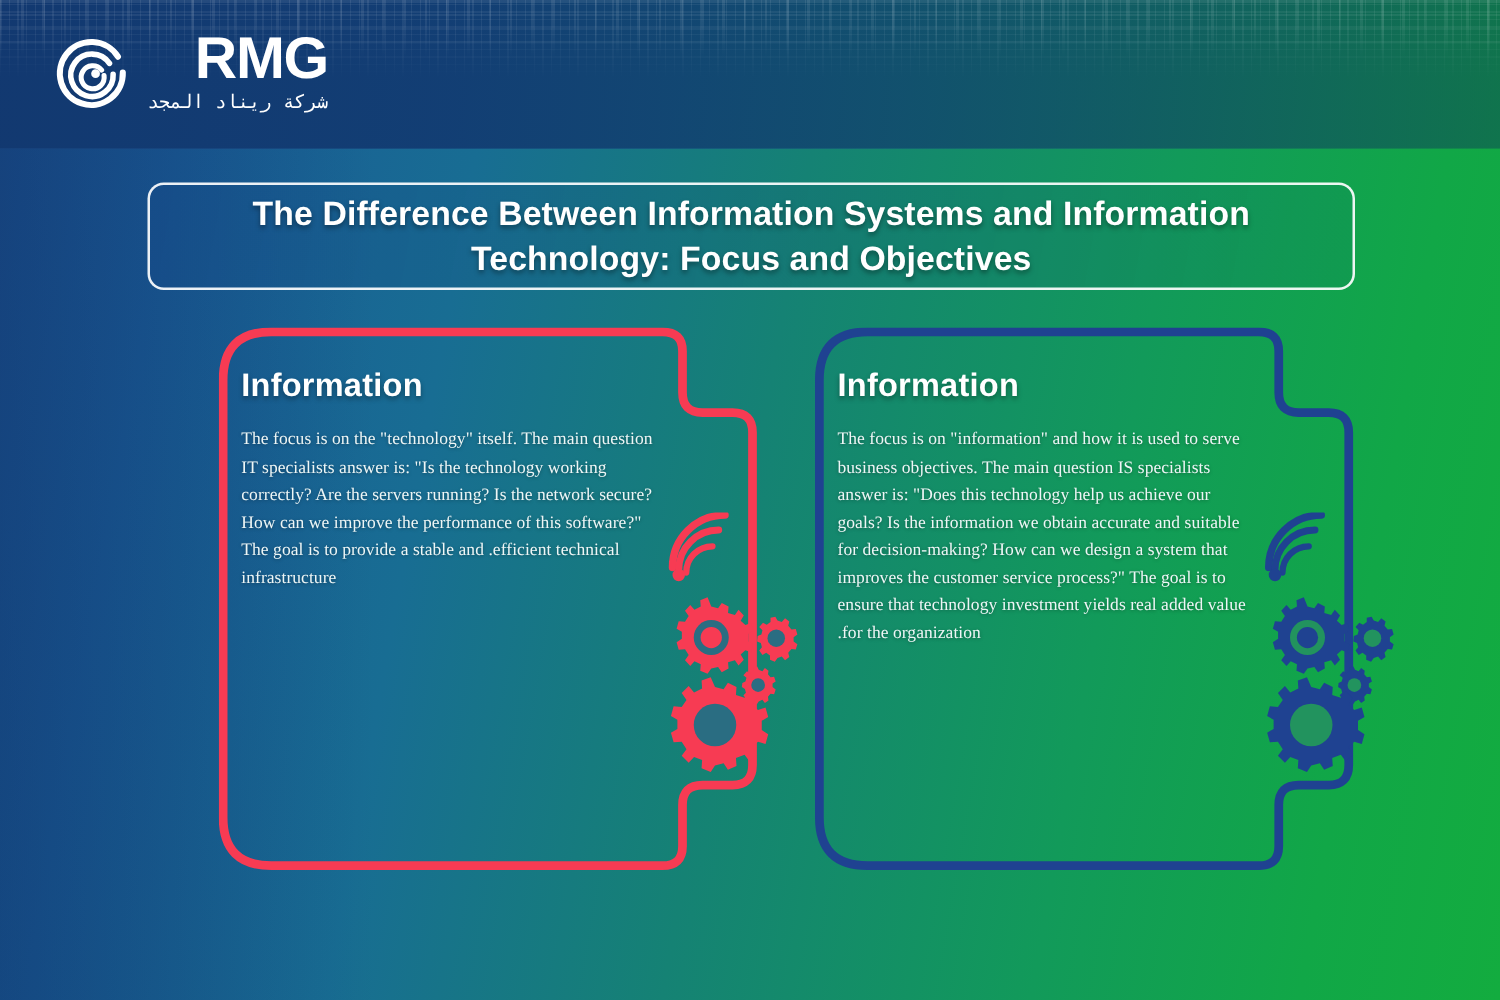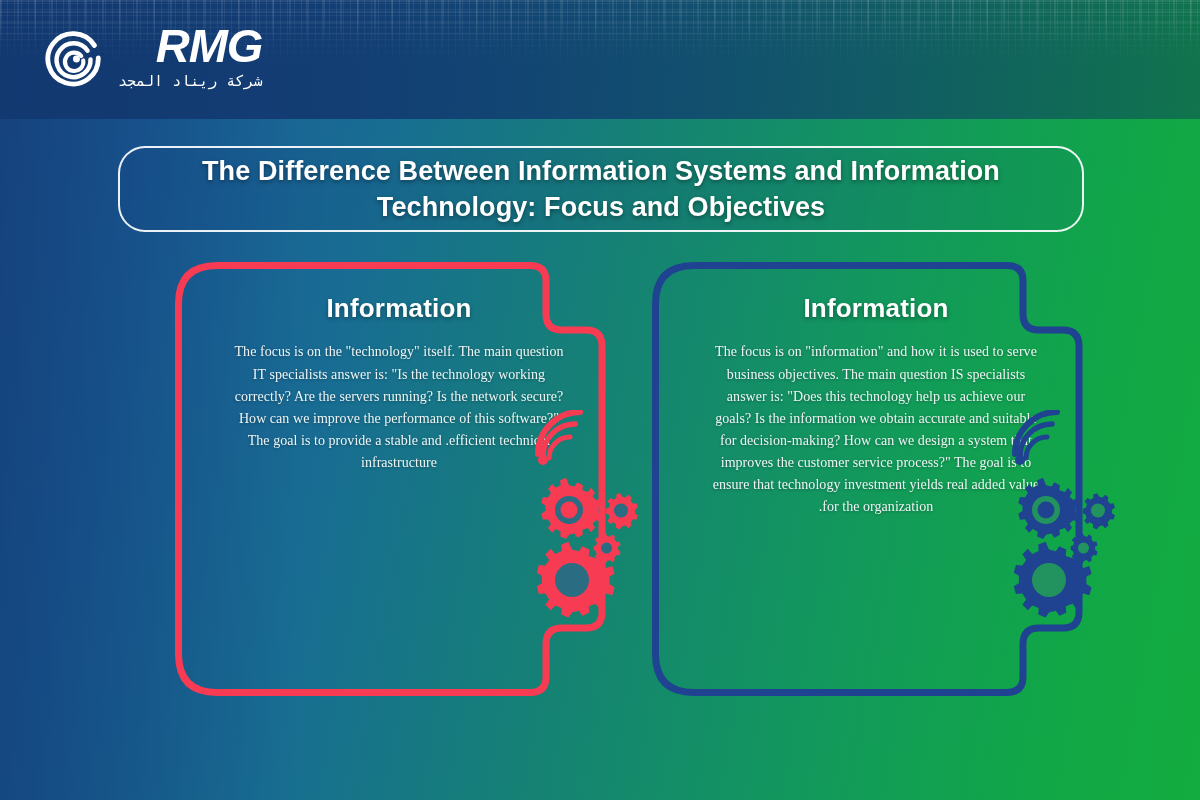--- a/index.html
+++ b/index.html
@@ -84,38 +84,37 @@
   }
   .logo-mark { width: 62px; height: 62px; flex: none; }
   .logo-text-wrap { display: flex; flex-direction: column; align-items: flex-end; }
   .logo-word {
     color: #ffffff;
     font-size: 47px;
     font-weight: bold;
     letter-spacing: -1px;
     line-height: 0.95;
     font-family: "Liberation Sans", sans-serif;
-    font-style: italic;
   }
   .logo-arabic {
     color: #ffffff;
     font-size: 15px;
     letter-spacing: 1px;
     margin-top: 3px;
     direction: rtl;
     font-family: Liberation Mono, monospace;
   }
 
   
   .title-box {
     position: absolute;
     left: 118px; top: 146px;
     width: 966px; height: 86px;
     border: 2px solid rgba(255,255,255,0.92);
-    border-radius: 27px;
+    border-radius: 13px;
     display: flex;
     align-items: center;
     justify-content: center;
     padding: 0 22px;
     background: linear-gradient(100deg, rgba(22,70,135,0.28) 0%, rgba(18,120,95,0.18) 100%);
   }
   .title-text {
     color: #ffffff;
     font-size: 27px;
     font-weight: bold;
@@ -141,22 +140,20 @@
     inset: 0;
     width: 100%;
     height: 100%;
   }
 
   .card-content {
     position: absolute;
     left: 18px;
     top: 28px;
     width: 330px;
-    text-align: center;
-    margin-left: 41px;
   }
   .card-heading {
     color: #ffffff;
     font-size: 26px;
     font-weight: bold;
     line-height: 1.44;
     letter-spacing: 0.2px;
     text-shadow: 0 2px 4px rgba(0,0,0,0.35);
     font-family: "Liberation Sans", sans-serif;
   }

